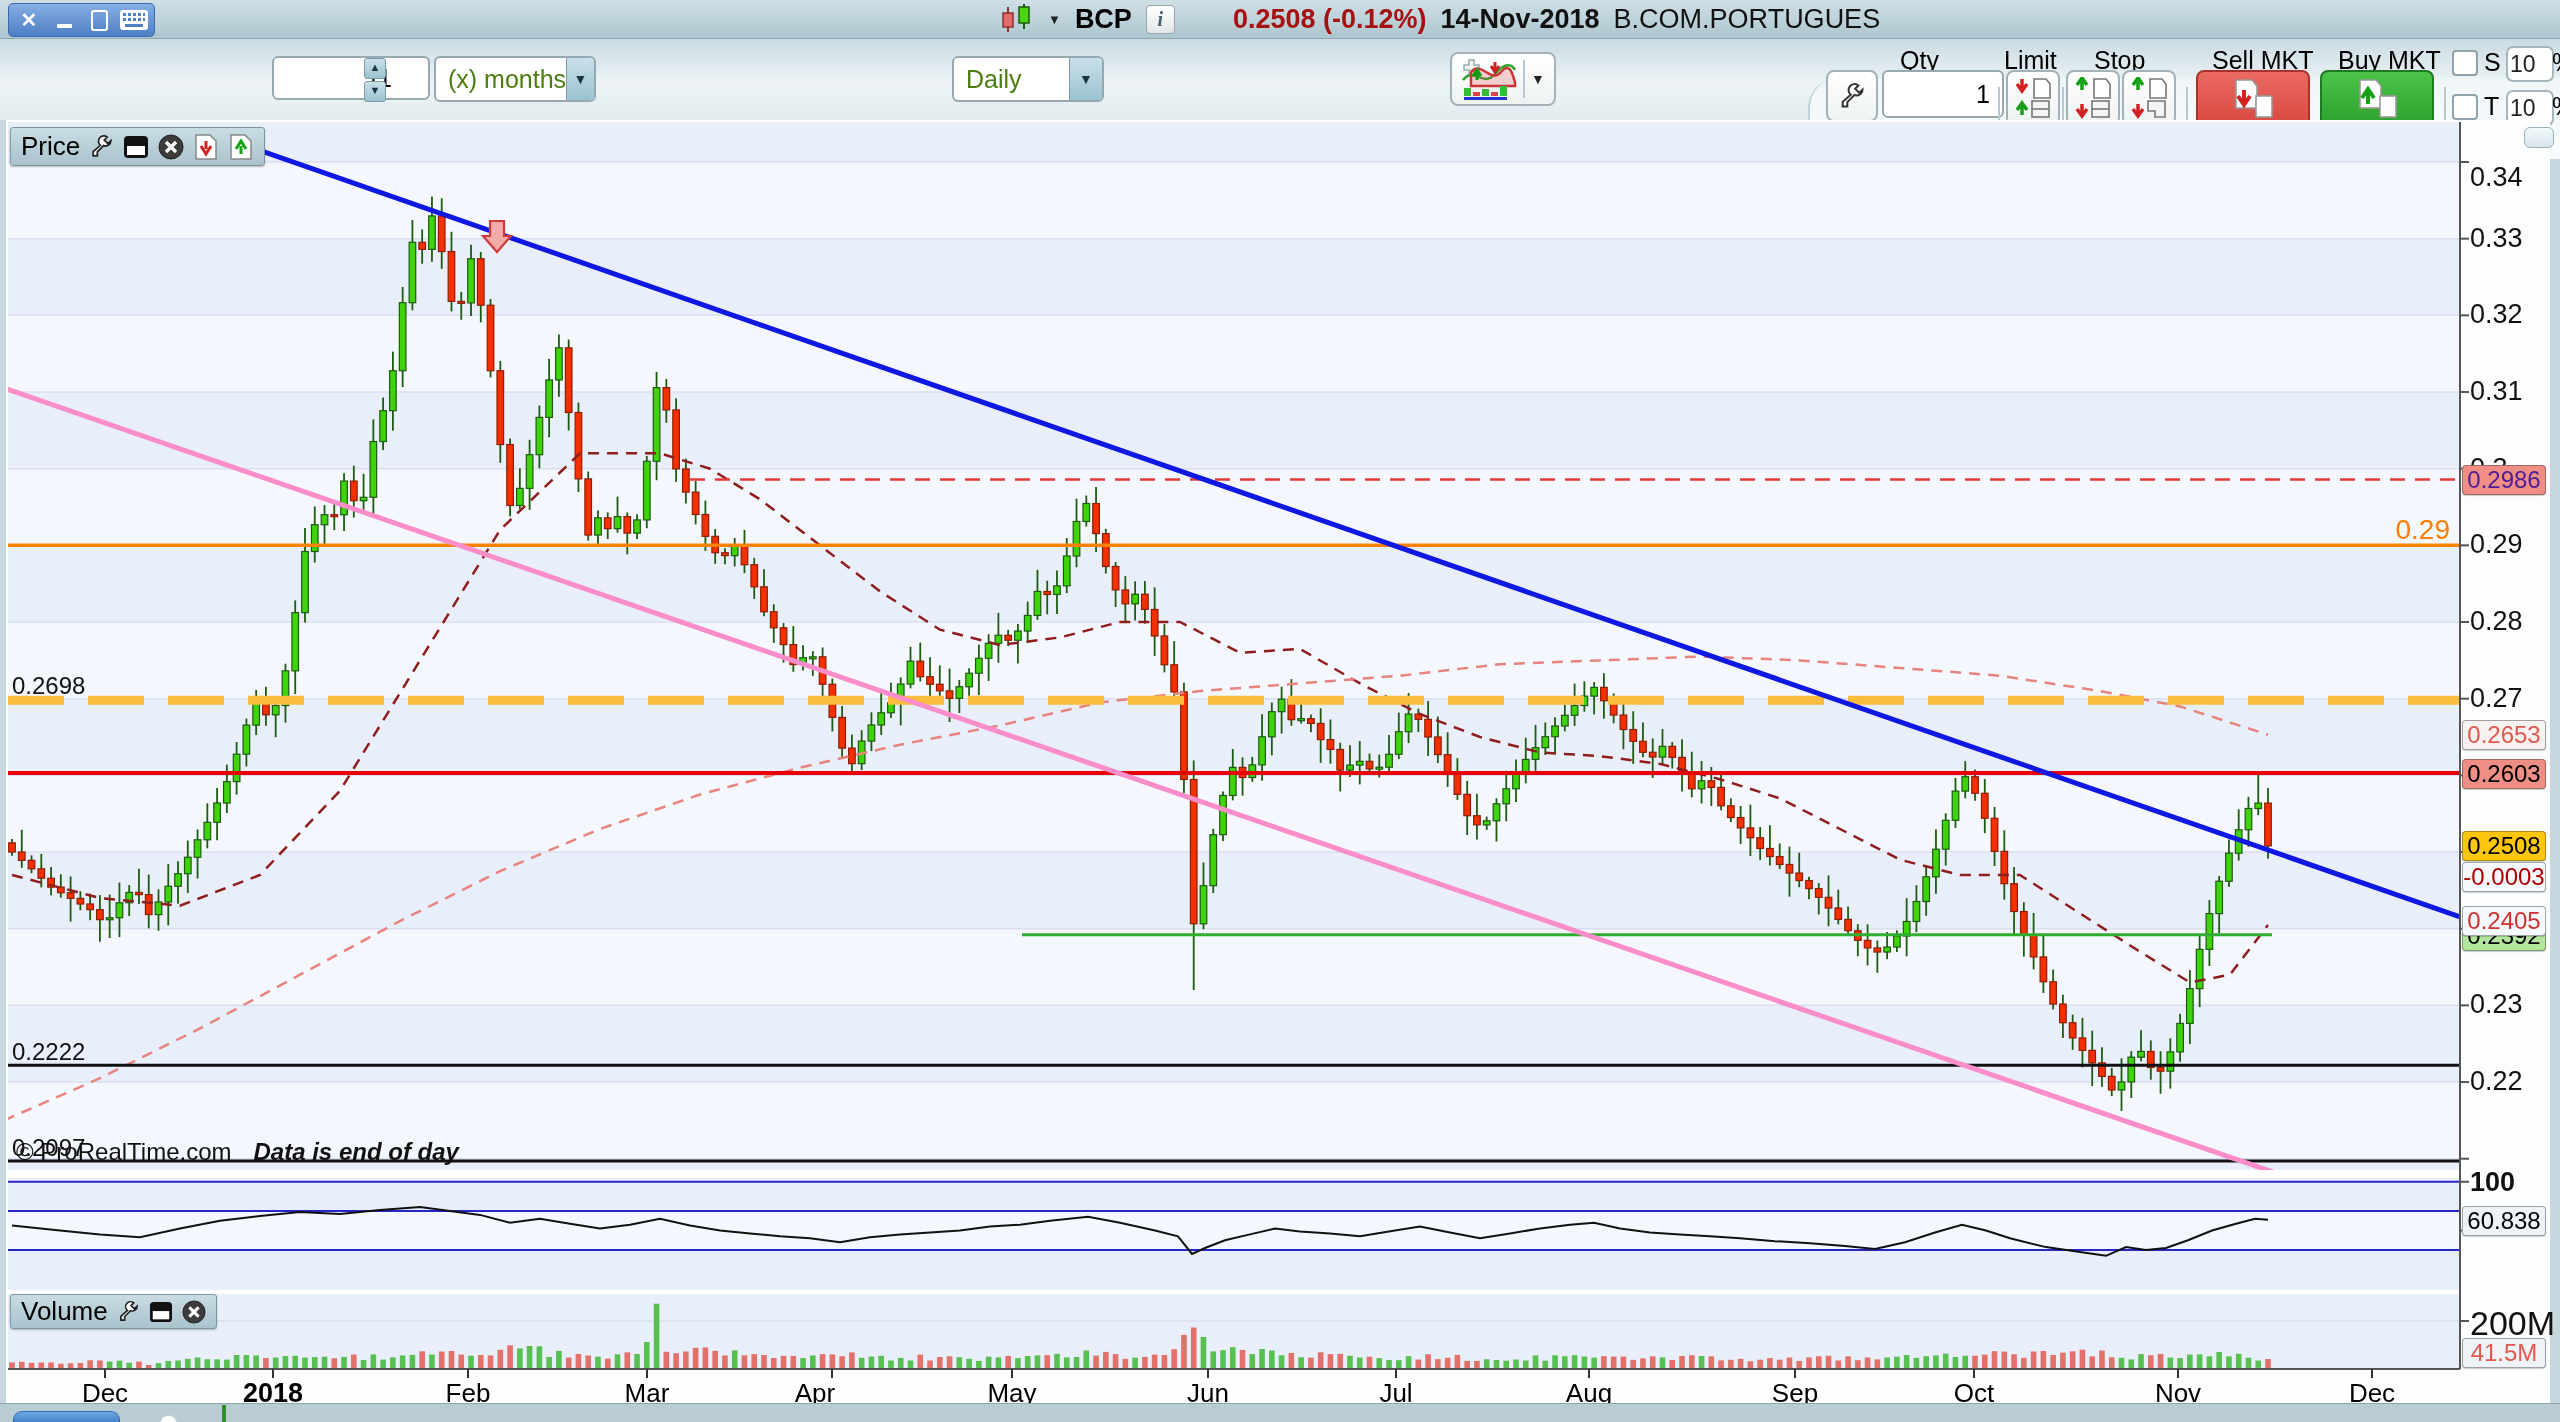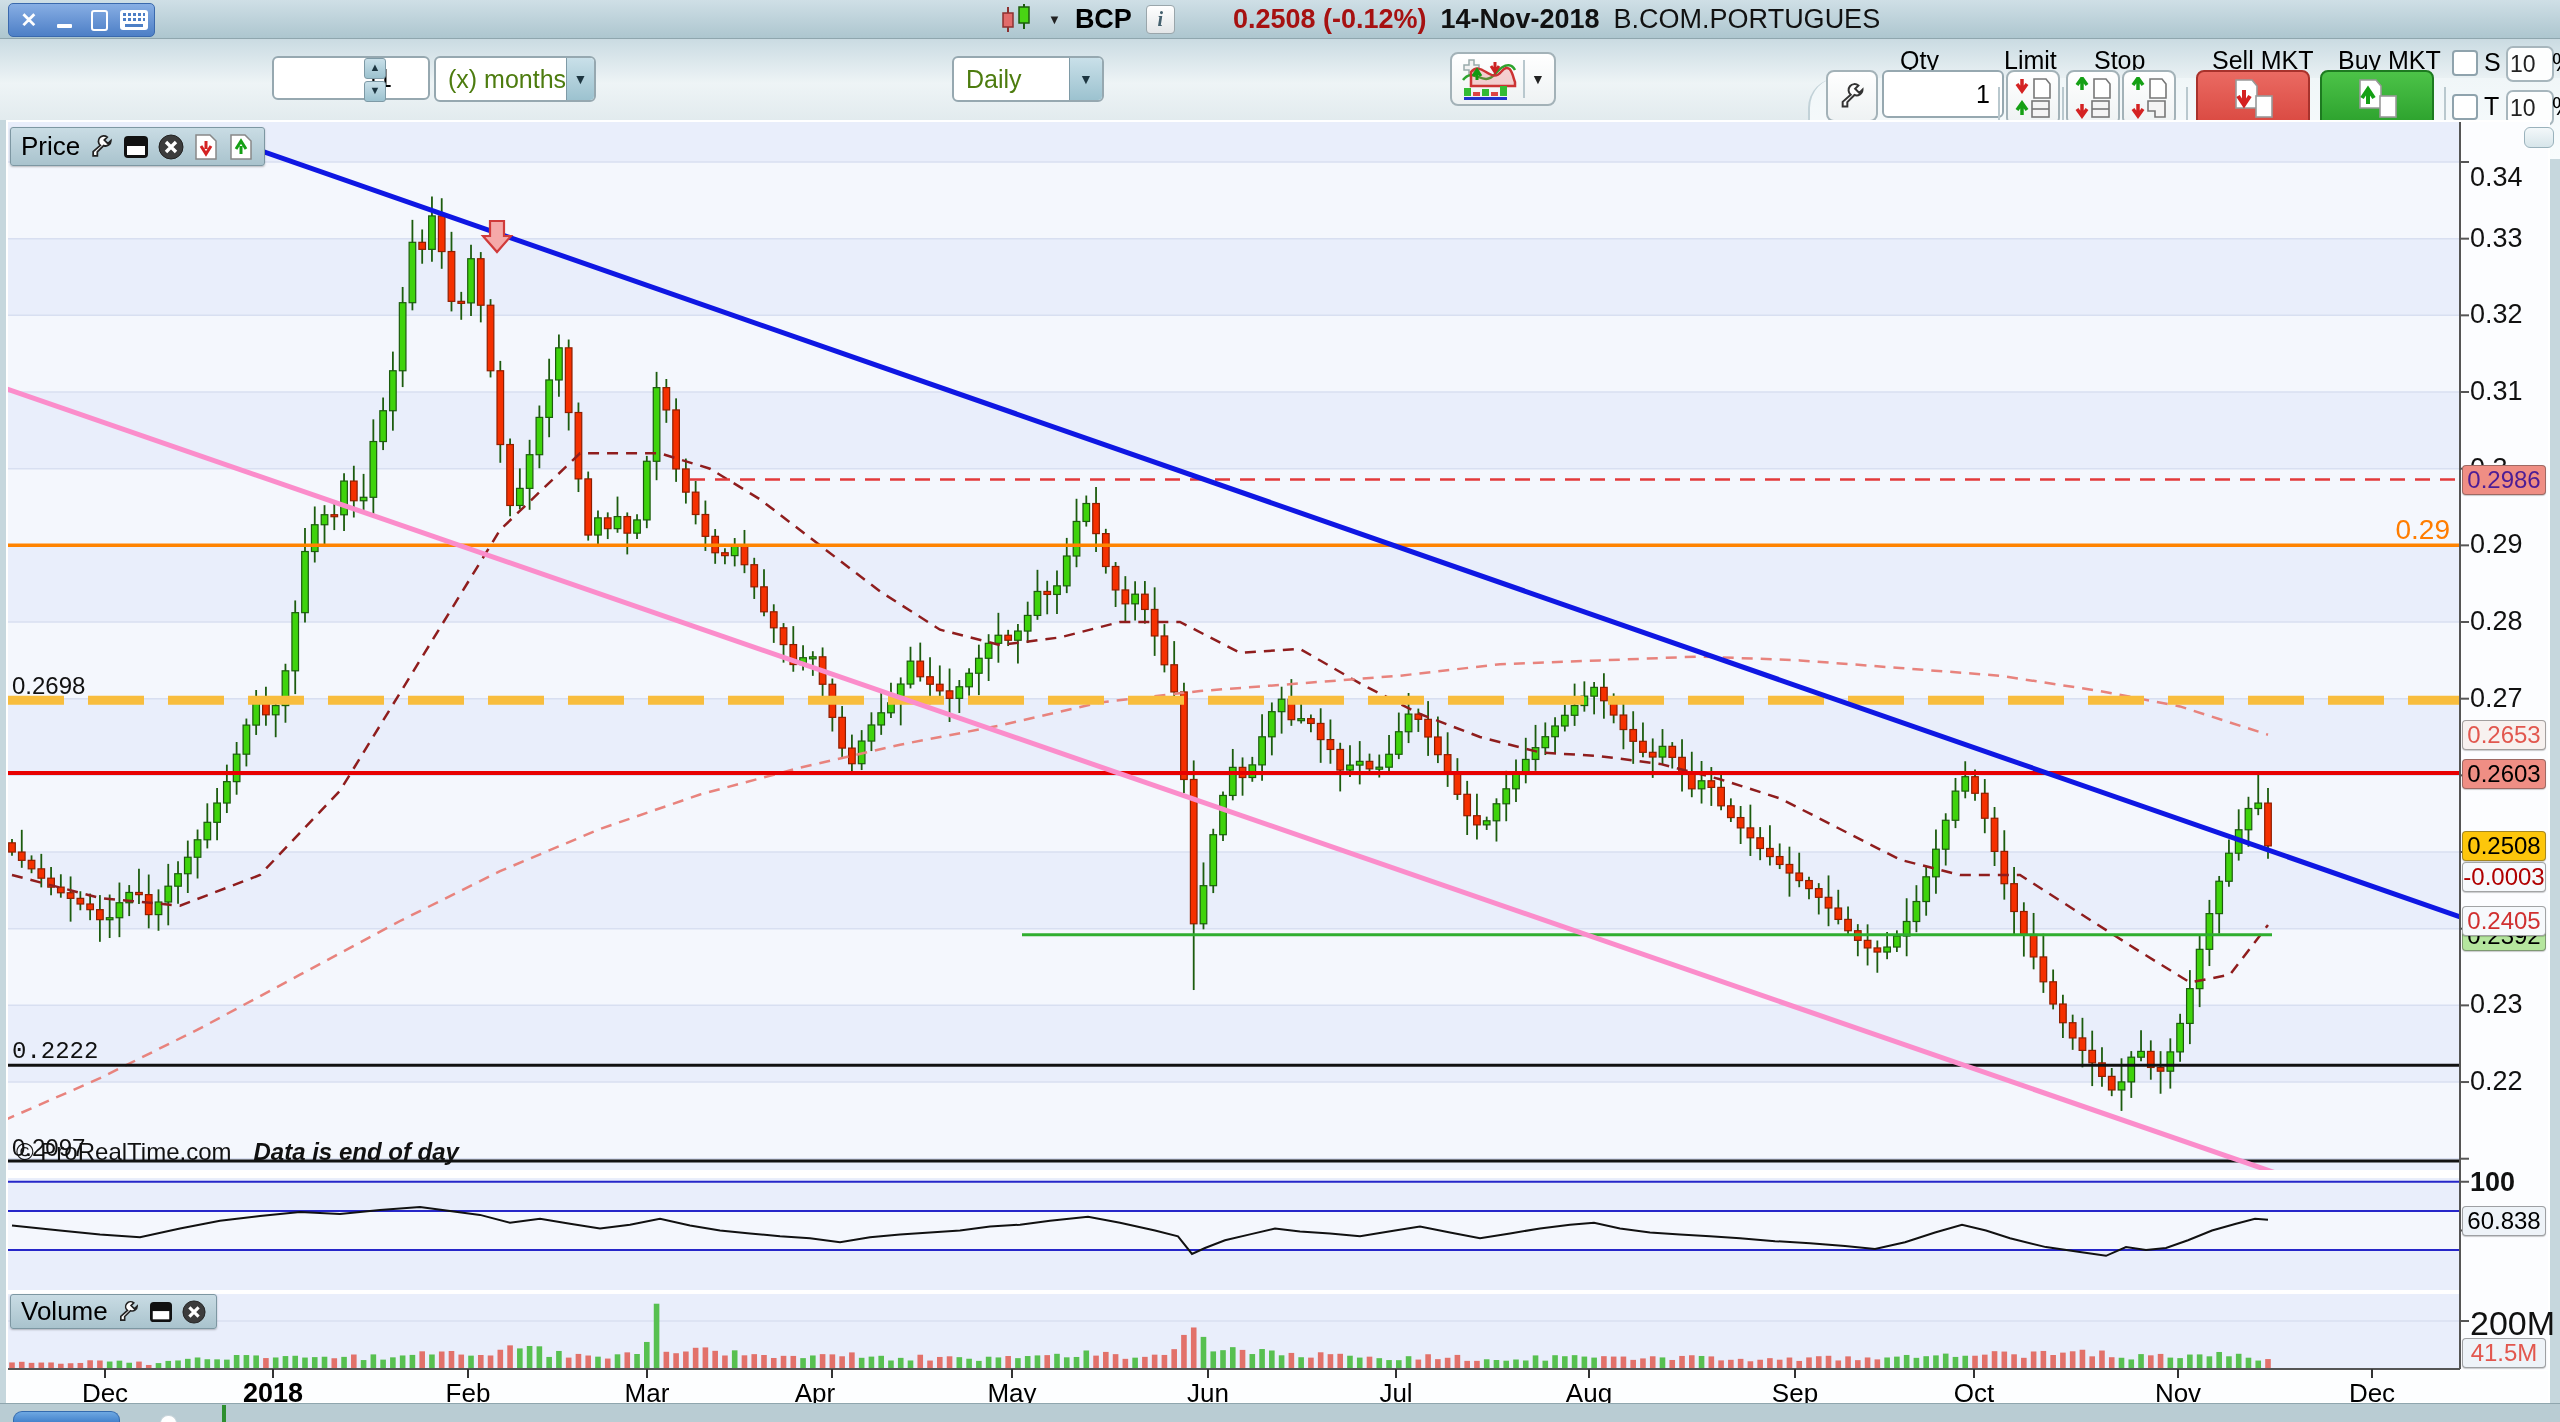--- a/index.html
+++ b/index.html
@@ -1018,21 +1018,21 @@
         <line x1="1589" y1="1369" x2="1589" y2="1378" stroke="#333" stroke-width="2"></line>
         <line x1="1795" y1="1369" x2="1795" y2="1378" stroke="#333" stroke-width="2"></line>
         <line x1="1974" y1="1369" x2="1974" y2="1378" stroke="#333" stroke-width="2"></line>
         <line x1="2178" y1="1369" x2="2178" y2="1378" stroke="#333" stroke-width="2"></line>
         <line x1="2372" y1="1369" x2="2372" y2="1378" stroke="#333" stroke-width="2"></line>
       </g>
     </svg>
   <div id="labels">
       <div class="chart-lbl" style="left:2330px;top:514px;width:120px;text-align:right;font-size:28px;color:#ff7d00;">0.29</div>
       <div class="chart-lbl" style="left:12px;top:672px;">0.2698</div>
-      <div class="chart-lbl" style="left:12px;top:1038px;font-family:Liberation Mono, monospace;">0.2222</div>
+      <div class="chart-lbl" style="left:12px;top:1038px;">0.2222</div>
       <div class="chart-lbl" style="left:12px;top:1134px;">0.2097</div>
       <div class="axis-lbl" style="top:162px;">0.34</div>
       <div class="axis-lbl" style="top:222.67000000000007px;">0.33</div>
       <div class="axis-lbl" style="top:299.34000000000015px;">0.32</div>
       <div class="axis-lbl" style="top:376.0100000000002px;">0.31</div>
       <div class="axis-lbl" style="top:452.6800000000003px;">0.3</div>
       <div class="axis-lbl" style="top:529.3500000000004px;">0.29</div>
       <div class="axis-lbl" style="top:606.02px;">0.28</div>
       <div class="axis-lbl" style="top:682.69px;">0.27</div>
       <div class="axis-lbl" style="top:759.3600000000001px;">0.26</div>

